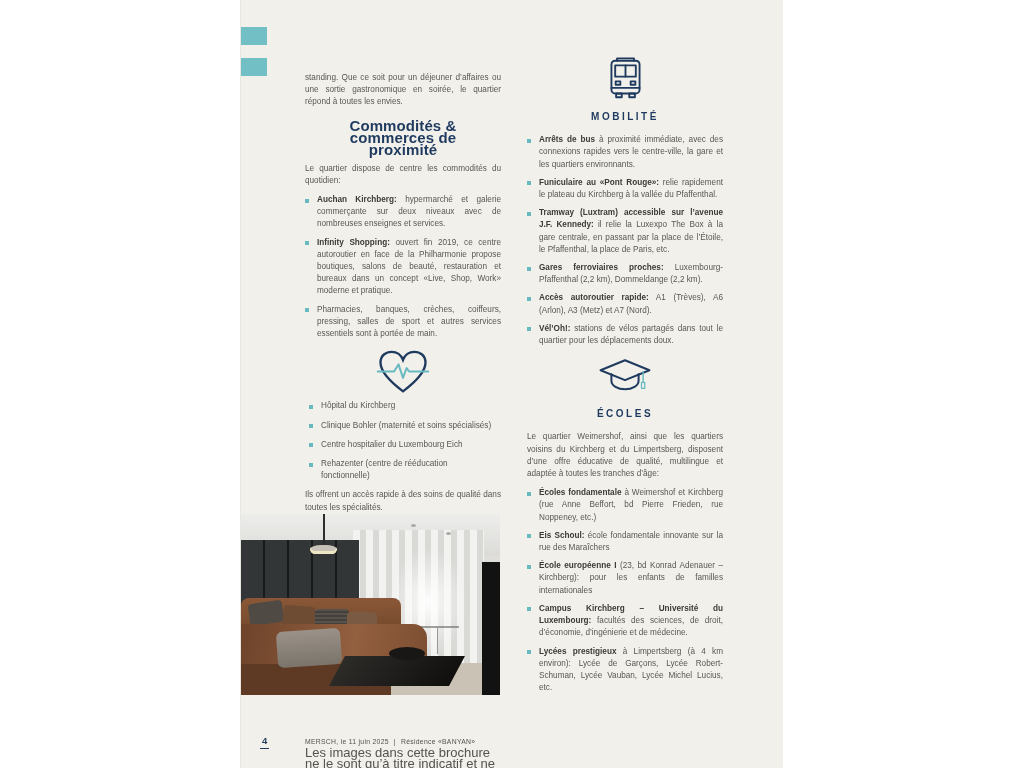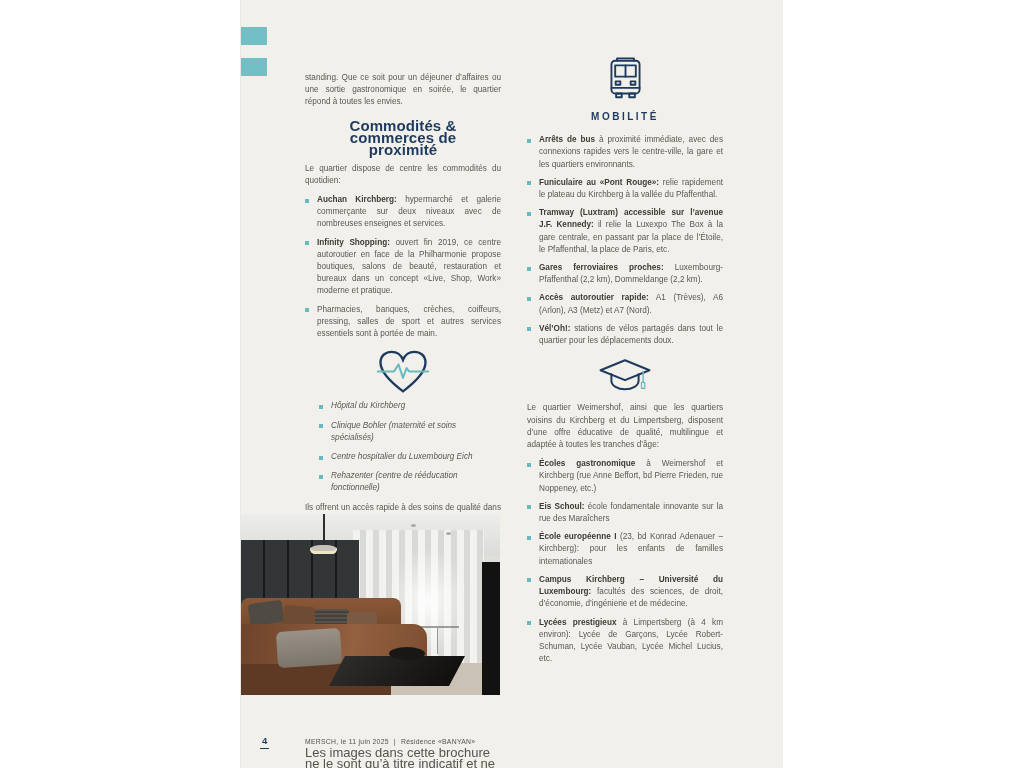--- a/index.html
+++ b/index.html
@@ -41,21 +41,21 @@
     font-size:10px; line-height:17px; font-weight:700; letter-spacing:2.5px;
     color:#1f3a5f; text-align:center; margin:3px 0 9px;
   }
 
   ul.bullets { list-style:none; margin:0 0 2px; padding:0 0 0 12px; }
   ul.bullets li { position:relative; margin:0 0 6px; }
   ul.bullets li::before {
     content:""; position:absolute; left:-12px; top:4.5px;
     width:4px; height:4px; background:#69b9c1;
   }
-  ul.bullets.simple li { margin:0 14px 7px; text-align:left;font-style:italic; }
+  ul.bullets.simple li { margin:0 4px 7px; text-align:left; }
   .b { font-weight:700; color:#3d3a34; }
 
   
   .photo {
     position:absolute; left:0; top:514px; width:259px; height:181px;
     background:#dfdedb; overflow:hidden;
   }
   .photo div { position:absolute; }
   .ph-ceiling { left:0; top:0; right:0; height:42px; background:linear-gradient(#ededeb,#dbdbd8); }
   .ph-curtain { left:112px; top:16px; right:16px; bottom:26px;
@@ -193,23 +193,24 @@
       </ul>
 
       <div class="icon-wrap">
         <svg width="58" height="42" viewBox="0 0 64 46" fill="none" stroke-linecap="round" stroke-linejoin="round">
           <path d="M32 4.5 L59 15.5 L32 26.5 L5 15.5 Z" stroke="#1f3a5f" stroke-width="2.2"></path>
           <path d="M17 20 L17 27 C17 32.5 24 36.5 32 36.5 C40 36.5 47 32.5 47 27 L47 20" stroke="#1f3a5f" stroke-width="2.2"></path>
           <path d="M52 17 L52 29" stroke="#69b9c1" stroke-width="1.6"></path>
           <path d="M50.2 29 h3.6 v6.5 h-3.6 z" stroke="#69b9c1" stroke-width="1.4"></path>
         </svg>
       </div>
+      <h2 class="section-head">ÉCOLES</h2>
       <p class="tight">Le quartier Weimershof, ainsi que les quartiers voisins du Kirchberg et du Limpertsberg, disposent d’une offre éducative de qualité, multilingue et adaptée à toutes les tranches d’âge:</p>
       <ul class="bullets">
-        <li><span class="b">Écoles gastronomique</span><span> à Weimershof et Kirchberg (rue Anne Beffort, bd Pierre Frieden, rue Noppeney, etc.)</span></li>
+        <li><span class="b">Écoles fondamentale</span><span> à Weimershof et Kirchberg (rue Anne Beffort, bd Pierre Frieden, rue Noppeney, etc.)</span></li>
         <li><span class="b">Eis Schoul:</span><span> école fondamentale innovante sur la rue des Maraîchers</span></li>
         <li><span class="b">École européenne I</span><span> (23, bd Konrad Adenauer – Kirchberg): pour les enfants de familles internationales</span></li>
         <li><span class="b">Campus Kirchberg – Université du Luxembourg:</span><span> facultés des sciences, de droit, d’économie, d’ingénierie et de médecine.</span></li>
         <li><span class="b">Lycées prestigieux</span><span> à Limpertsberg (à 4 km environ): Lycée de Garçons, Lycée Robert-Schuman, Lycée Vauban, Lycée Michel Lucius, etc.</span></li>
       </ul>
     </div>
 
     <span class="pagenum">4</span>
     <span class="footer-text">
       <span>MERSCH, le 11 juin 2025</span><span class="footer-sep">|</span><span>Résidence «BANYAN»</span>

